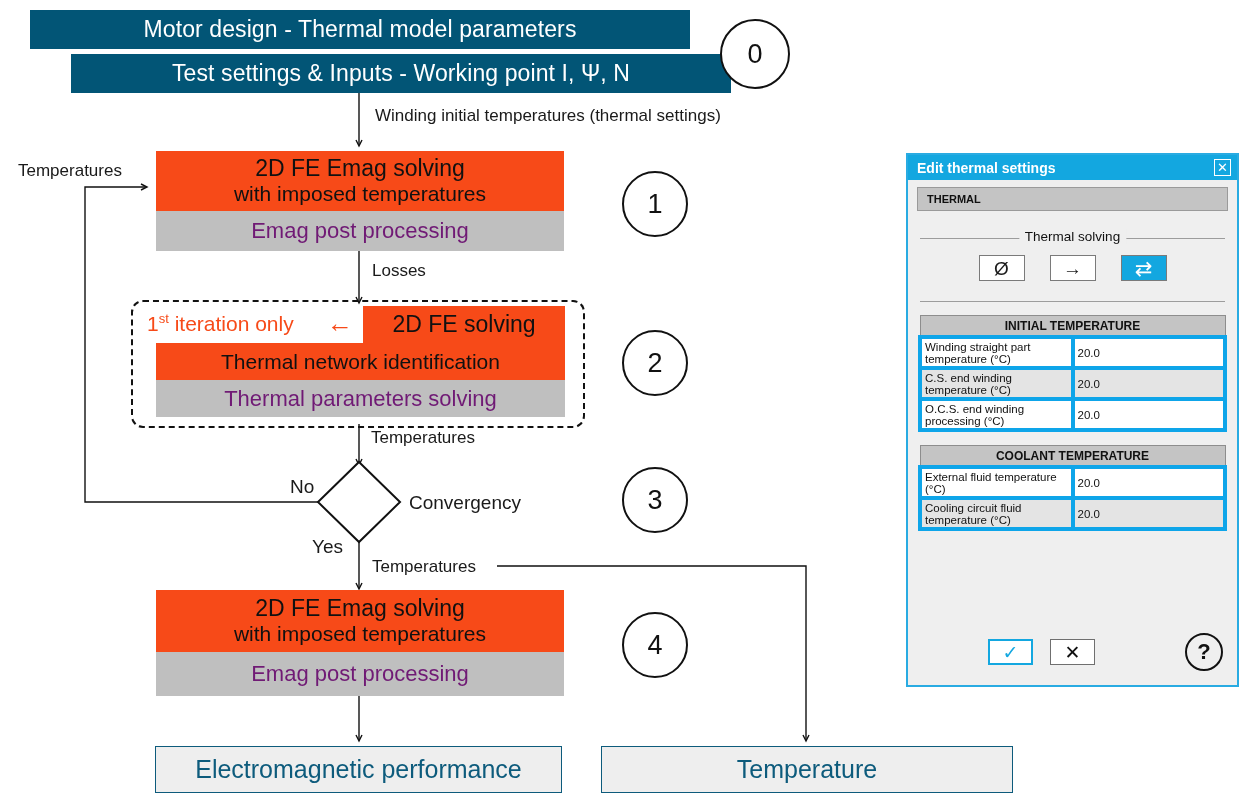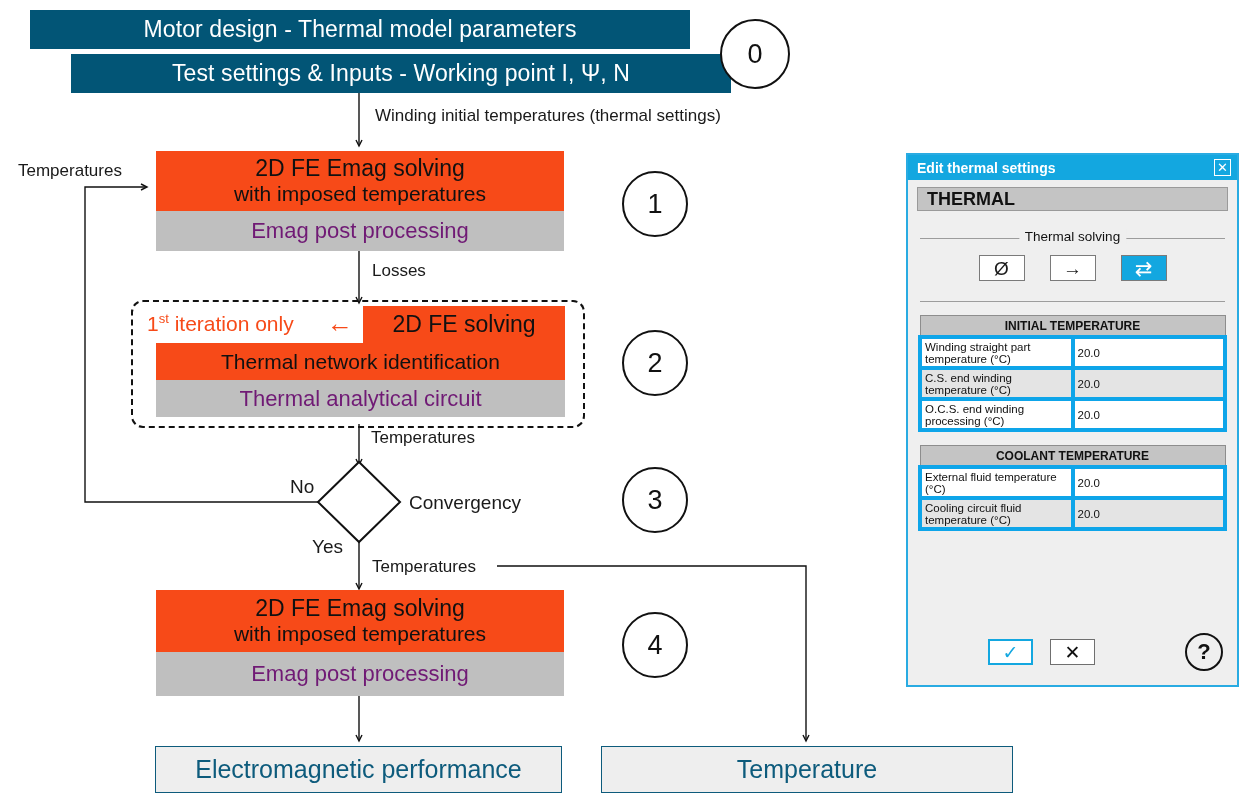--- a/index.html
+++ b/index.html
@@ -57,21 +57,21 @@
     padding:0 6px 0 9px;font-size:14px;font-weight:bold;box-sizing:border-box;
   }
   .dlg-close{
     width:17px;height:17px;border:1.6px solid #ffffff;background:#13A7E0;color:#fff;
     display:flex;align-items:center;justify-content:center;font-size:13px;line-height:1;
     box-sizing:border-box;cursor:pointer;
   }
   .dlg-section{
     margin:7px 9px 0 9px;height:24px;background:#C4C4C4;border:1px solid #9a9a9a;
     display:flex;align-items:center;padding-left:9px;
-    font-size:18px;font-weight:bold;color:#111;box-sizing:border-box;
+    font-size:11px;font-weight:bold;color:#111;box-sizing:border-box;
   }
   .fieldset-wrap{position:relative;margin:18px 12px 0 12px;height:62px;}
   .fs-line{position:absolute;top:9px;height:1px;background:#9c9c9c;}
   .fs-legend{
     position:absolute;top:0;left:50%;transform:translateX(-50%);
     background:#efefef;padding:0 6px;font-size:13.5px;color:#111;white-space:nowrap;
   }
   .solve-btns{position:absolute;top:26px;left:0;right:0;display:flex;justify-content:center;gap:25px;}
   .sbtn{
     width:46px;height:26px;border:1.4px solid #7a7a7a;background:#fff;
@@ -169,21 +169,21 @@
 </div>
 <div class="abs arr-left" style="left:327px;top:310px;">←</div>
 
 <div class="abs orange-box" style="left:363px;top:306px;width:202px;height:37px;">
   <span style="font-size:23px">2D FE solving</span>
 </div>
 <div class="abs orange-box" style="left:156px;top:343px;width:409px;height:37px;">
   <span style="font-size:21px">Thermal network identification</span>
 </div>
 <div class="abs gray-box" style="left:156px;top:380px;width:409px;height:37px;">
-  <span>Thermal analytical circuit</span>
+  <span>Thermal parameters solving</span>
 </div>
 <div class="abs marker" style="left:622px;top:330px;width:62px;height:62px;">
   <span>2</span>
 </div>
 
 <div class="abs edge-label" style="left:371px;top:428px;">Temperatures</div>
 <div class="abs edge-label" style="left:290px;top:476px;font-size:19px;">No</div>
 <div class="abs edge-label" style="left:409px;top:492px;font-size:19px;">Convergency</div>
 <div class="abs edge-label" style="left:312px;top:536px;font-size:19px;">Yes</div>
 <div class="abs edge-label" style="left:372px;top:557px;">Temperatures</div>

